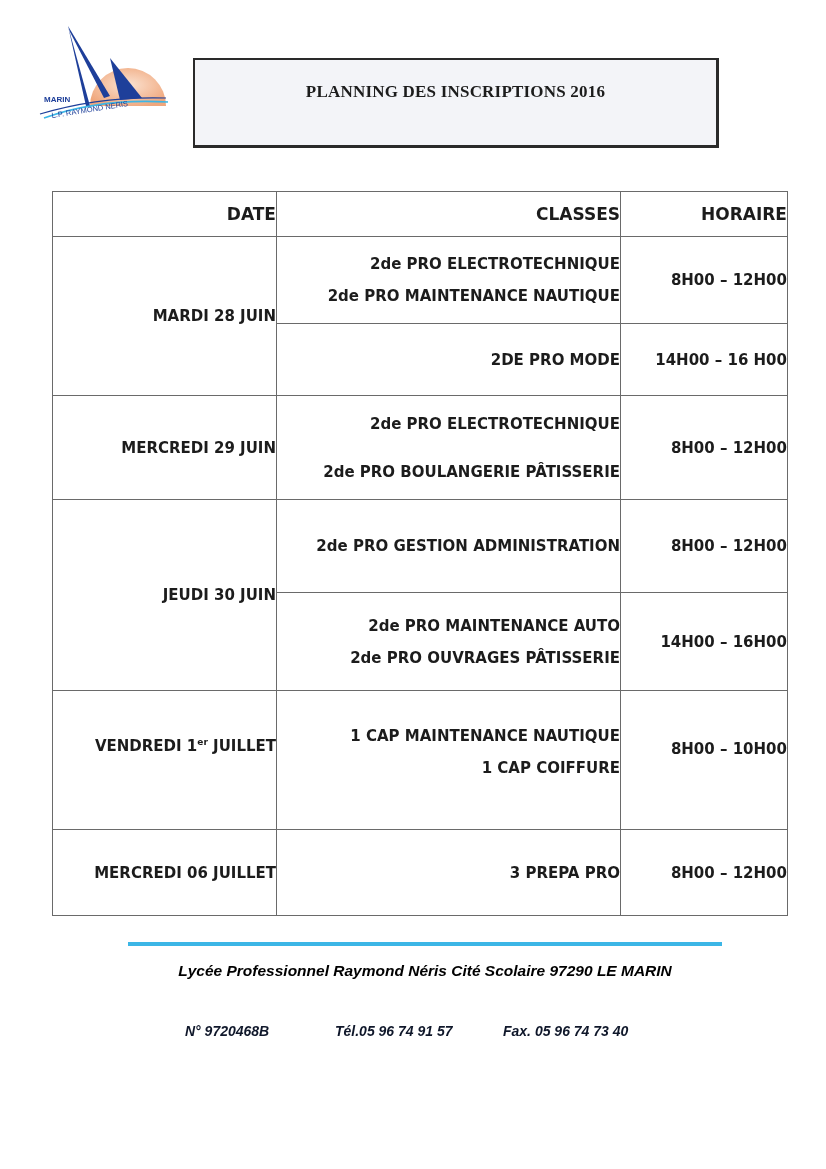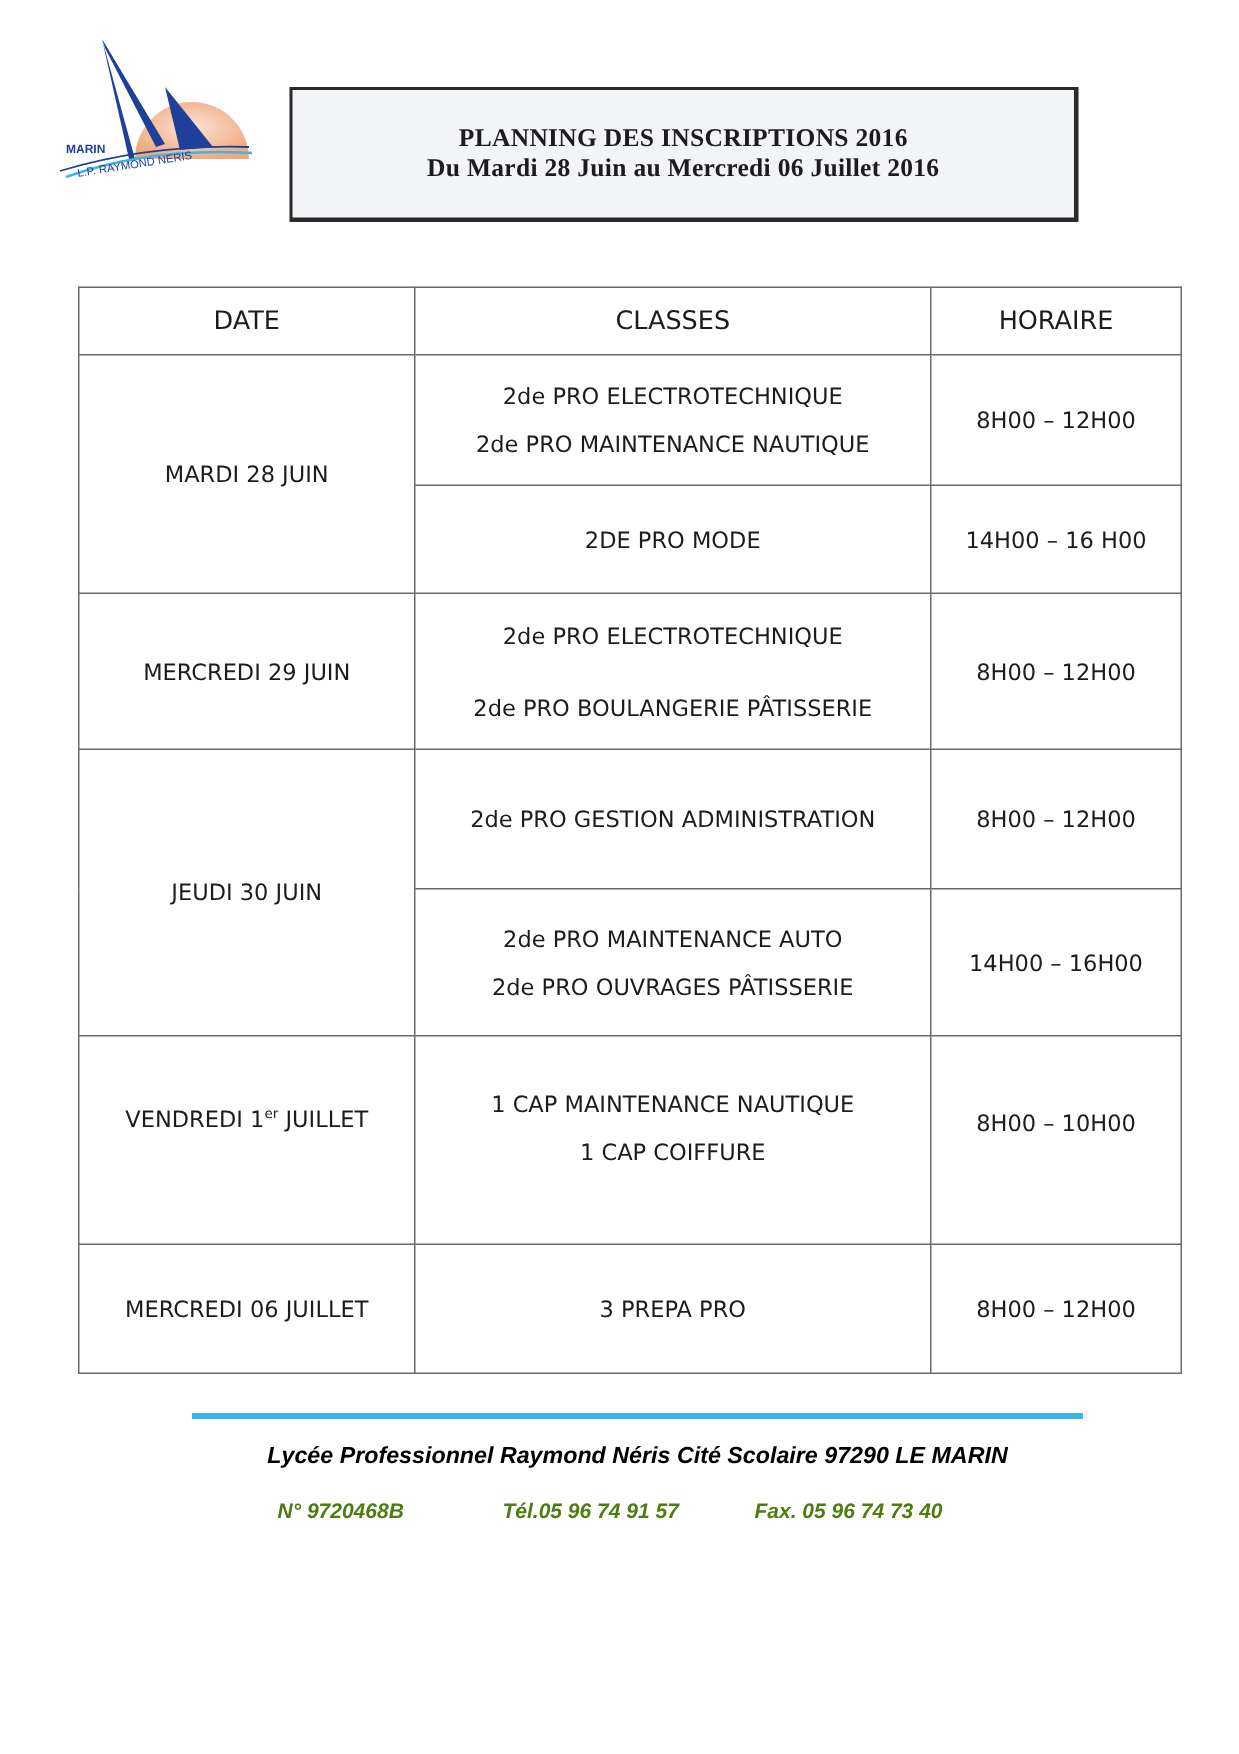--- a/index.html
+++ b/index.html
@@ -13,44 +13,44 @@
     border: 3px solid #2a2a2a; border-left-width: 2px; border-top-width: 2px;
     background: #f3f4f8; box-sizing: border-box; text-align: center; font-family: Liberation Serif, serif;
   }
   .title-line1 { font-weight: bold; font-size: 17px; margin-top: 22px; letter-spacing: 0.2px; }
   .title-line2 { font-weight: bold; font-size: 17px; margin-top: 0px; letter-spacing: 0.2px; }
   table.sched {
     position: absolute; left: 52px; top: 191px; width: 735px;
     border-collapse: collapse; table-layout: fixed;
   }
   table.sched td, table.sched th {
-    border: 1.5px solid #6a6a6a; text-align: center; vertical-align: middle;
-    font-weight: normal; font-size: 15px; padding: 0; line-height: 1.2;
+    border: 1.5px solid #6a6a6a; text-align: right; vertical-align: middle;
+    font-weight: bold; font-size: 15px; padding: 0; line-height: 1.2;
   }
   table.sched th { font-size: 17px; height: 44px; }
   col.c-date { width: 224px; }
   col.c-class { width: 344px; }
   col.c-hour { width: 167px; }
   .cl { display: block; }
   .gap-sm .cl + .cl { margin-top: 14px; }
   .gap-lg .cl + .cl { margin-top: 30px; }
   .thick-top td { border-top: 3px solid #1c1c1c; }
   sup { font-size: 9px; }
   .footer-rule {
     position: absolute; left: 128px; top: 942px; width: 594px; height: 4px; background: #3cb6e6;
   }
   .footer-line1 {
     position: absolute; left: 130px; top: 962px; width: 590px; text-align: center;
     font-family: "Liberation Sans", sans-serif; font-style: italic; font-weight: bold;
     font-size: 15.5px; color: #000000;
   }
   .footer-line2 {
-    position: absolute; left: 185px; top: 999px; width: 480px;
+    position: absolute; left: 185px; top: 1023px; width: 480px;
     font-family: "Liberation Sans", sans-serif; font-style: italic; font-weight: bold;
-    font-size: 14px; color: #4d7c0f; white-space: pre; text-decoration: underline;
+    font-size: 14px; color: #0f172a; white-space: pre; text-decoration: underline;
   }
   .footer-line2 span { display: inline-block; }
 </style>
 </head>
 <body>
 
 <svg class="logo" viewBox="0 0 145 105">
   <defs>
     <radialGradient id="sunGrad" cx="50%" cy="45%" r="60%">
       <stop offset="0%" stop-color="#fbe3d2"></stop>
@@ -62,21 +62,20 @@
   <path d="M38 8 L60 88 L56 88 Z" fill="#1e3f9a"></path>
   <path d="M80 40 L112 80 L90 82 Z" fill="#1e3f9a"></path>
   <path d="M14 100 Q70 80 138 84" stroke="#3cb6e6" stroke-width="1.6" fill="none"></path>
   <path d="M10 96 Q70 78 136 80" stroke="#1e3f9a" stroke-width="1.2" fill="none"></path>
   <text x="14" y="84" font-size="8" fill="#1e3f9a" font-family="Liberation Sans, sans-serif" font-weight="bold">MARIN</text>
   <text x="22" y="100" font-size="7.5" fill="#1e3f9a" font-family="Liberation Sans, sans-serif" transform="rotate(-9 22 100)">L.P. RAYMOND NERIS</text>
 </svg>
 
 <div class="title-box">
   <div class="title-line1">PLANNING DES INSCRIPTIONS 2016</div>
-  <div class="title-line2">Du Mardi 28 Juin au  Mercredi 06 Juillet  2016</div>
 </div>
 
 <table class="sched">
   <colgroup>
       <col class="c-date">
       <col class="c-class">
       <col class="c-hour">
     </colgroup>
   <thead>
     <tr>

